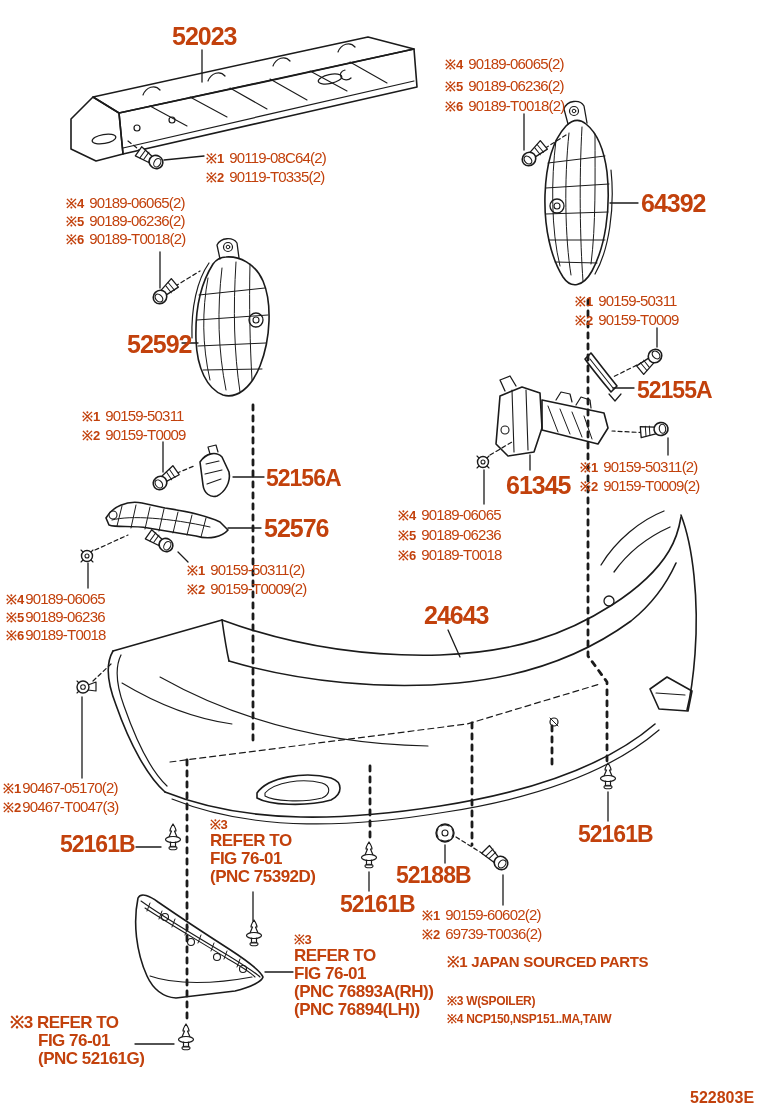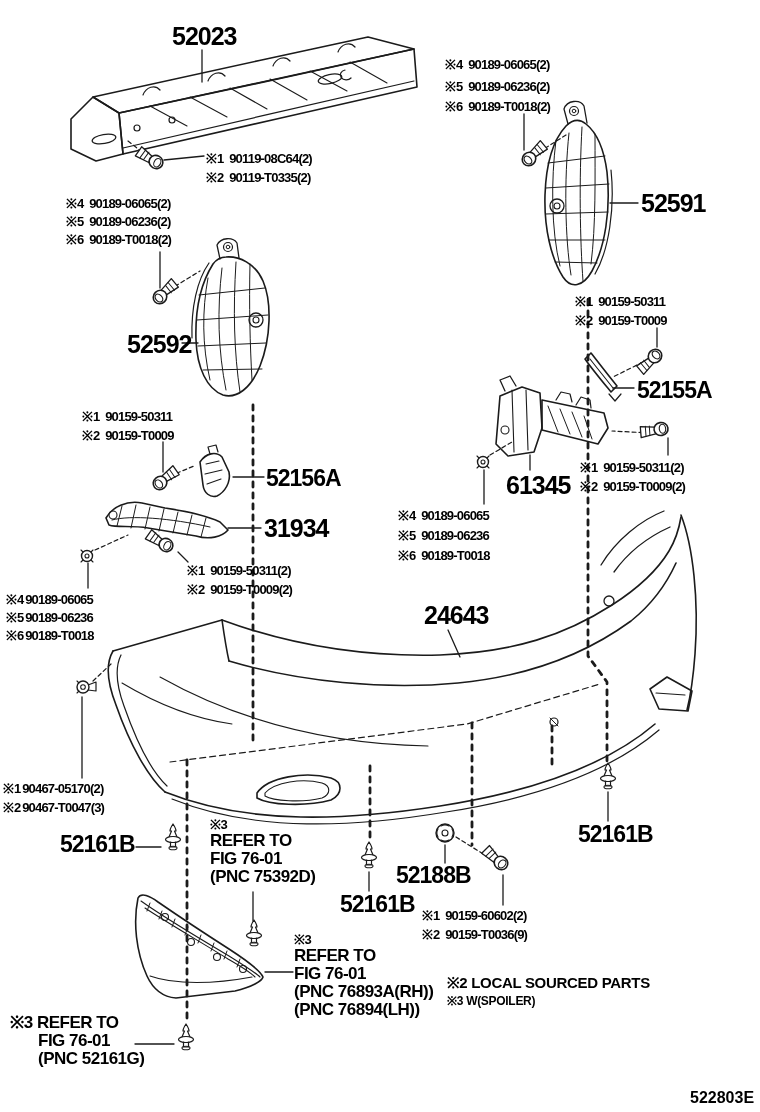--- a/index.html
+++ b/index.html
@@ -1,24 +1,24 @@
 <!DOCTYPE html>
 <html><head>
 <meta charset="utf-8">
 <style>
   html,body{margin:0;padding:0;background:#fff;}
   #stage{position:relative;width:760px;height:1112px;background:#fff;overflow:hidden;
-         font-family:"Liberation Sans",sans-serif;color:#000000;}
+         font-family:"Liberation Sans",sans-serif;color:#c2410c;}
   #art{position:absolute;left:0;top:0;}
   .plabel{position:absolute;font-weight:700;font-size:25px;line-height:1;
           letter-spacing:-1px;white-space:nowrap;}
   .plabel.sm{font-size:23px;text-align:center;}
   .ref{position:absolute;display:flex;align-items:baseline;gap:5px;white-space:nowrap;}
   .ref .pre{font-weight:700;font-size:13px;}
-  .ref .num{font-weight:700;font-size:13px;line-height:1;letter-spacing:-0.8px;}
+  .ref .num{font-weight:400;font-size:15px;line-height:1;letter-spacing:-0.8px;}
   .ref.tight{gap:1px;}
   .note{position:absolute;font-weight:700;font-size:17px;line-height:18px;
         letter-spacing:-0.5px;white-space:nowrap;}
   .note .mark{font-size:13px;line-height:14px;}
   .note .ind{margin-left:28px;}
   .legend-item{position:absolute;font-weight:700;font-size:15px;letter-spacing:-0.3px;white-space:nowrap;}
   .legend-item.small{font-size:12px;}
   .doccode{position:absolute;font-weight:700;font-size:16px;letter-spacing:0;}
 </style>
 </head>
@@ -223,26 +223,26 @@
     </g>
     <use href="#clip" transform="translate(173,838)"></use>
     <use href="#clip" transform="translate(369,856)"></use>
     <use href="#clip" transform="translate(608,777)"></use>
     <use href="#clip" transform="translate(254,934)"></use>
     <use href="#clip" transform="translate(186,1038)"></use>
   </g>
 </svg>
 
 <div class="plabel" style="left:172px;top:24px">52023</div>
-<div class="plabel" style="left:641px;top:191px">52591</div>
+<div class="plabel" style="left:641px;top:191px">64392</div>
 <div class="plabel" style="left:127px;top:332px">52592</div>
 <div class="plabel sm" style="left:637px;top:379px">52155A</div>
 <div class="plabel sm" style="left:266px;top:467px">52156A</div>
 <div class="plabel" style="left:506px;top:473px">61345</div>
-<div class="plabel" style="left:264px;top:516px">31934</div>
+<div class="plabel" style="left:264px;top:516px">52576</div>
 <div class="plabel" style="left:424px;top:603px">24643</div>
 <div class="plabel sm" style="left:60px;top:833px">52161B</div>
 <div class="plabel sm" style="left:340px;top:893px">52161B</div>
 <div class="plabel sm" style="left:578px;top:823px">52161B</div>
 <div class="plabel sm" style="left:396px;top:864px">52188B</div>
 
 <div class="ref" style="left:206px;top:149px">
       <span class="pre">※1</span>
       <span class="num">90119-08C64(2)</span>
     </div>
@@ -347,21 +347,21 @@
       <span class="pre">※2</span>
       <span class="num">90467-T0047(3)</span>
     </div>
 
 <div class="ref" style="left:422px;top:906px">
       <span class="pre">※1</span>
       <span class="num">90159-60602(2)</span>
     </div>
 <div class="ref" style="left:422px;top:925px">
       <span class="pre">※2</span>
-      <span class="num">90159-T0036(9)</span>
+      <span class="num">69739-T0036(2)</span>
     </div>
 
 <div class="note" style="left:210px;top:818px">
   <div class="mark">※3</div>
   <div>REFER TO</div>
   <div>FIG 76-01</div>
   <div>(PNC 75392D)</div>
 </div>
 
 <div class="note" style="left:294px;top:933px">
@@ -371,17 +371,18 @@
   <div>(PNC 76893A(RH))</div>
   <div>(PNC 76894(LH))</div>
 </div>
 
 <div class="note" style="left:10px;top:1014px">
   <div>※3 REFER TO</div>
   <div class="ind">FIG 76-01</div>
   <div class="ind">(PNC 52161G)</div>
 </div>
 
-<div class="legend-item" style="left:447px;top:972px">※2 LOCAL SOURCED PARTS</div>
+<div class="legend-item" style="left:447px;top:951px">※1 JAPAN SOURCED PARTS</div>
 <div class="legend-item small" style="left:447px;top:992px">※3 W(SPOILER)</div>
+<div class="legend-item small" style="left:447px;top:1010px">※4 NCP150,NSP151..MA,TAIW</div>
 <div class="doccode" style="left:690px;top:1089px">522803E</div>
 
 </div>
 
 </body></html>

